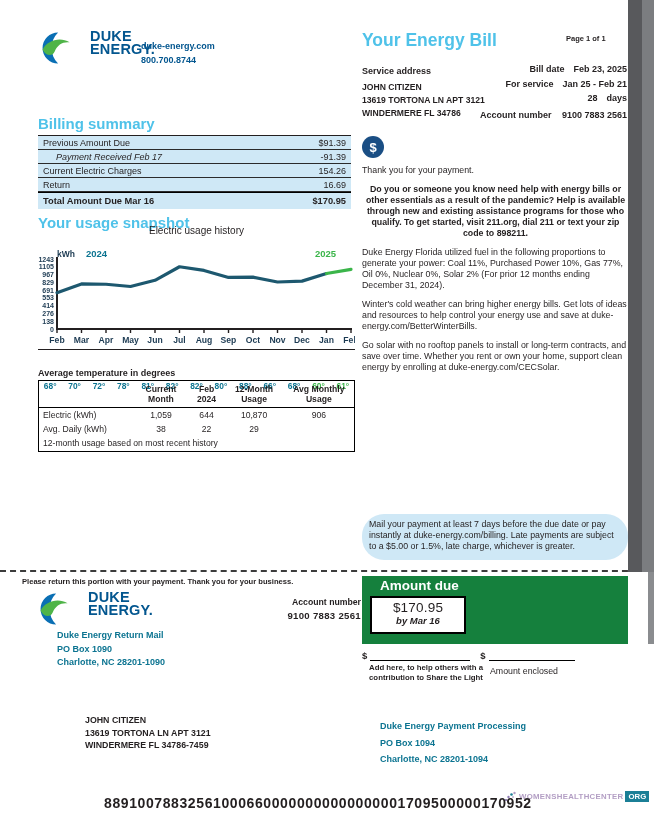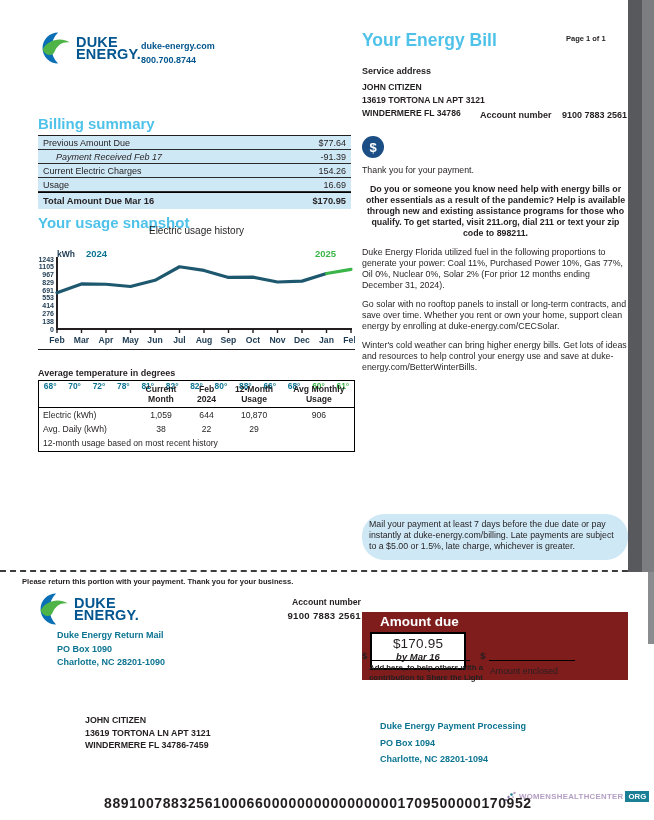--- a/index.html
+++ b/index.html
@@ -1,20 +1,20 @@
 <!DOCTYPE html>
 <html><head>
 <meta charset="utf-8">
 <style>
   html,body{margin:0;padding:0;background:#ffffff;}
   .page{position:relative;width:654px;height:820px;background:#ffffff;overflow:hidden;
         font-family:"Liberation Sans",sans-serif;color:#231f20;}
 
   
-  .logo{position:absolute;display:flex;align-items:center;gap:4px;}
+  .logo{position:absolute;display:flex;gap:18px;}
   .logo svg{width:36px;height:36px;}
   .logo-word{font-weight:bold;color:#03568f;font-size:14.5px;line-height:12.5px;letter-spacing:.2px;}
 
   .contact{position:absolute;left:141px;top:39px;font-size:9px;font-weight:bold;color:#03568f;line-height:14px;}
 
   
   .bill-title{position:absolute;left:362px;top:30px;font-size:17.5px;font-weight:bold;color:#4fc2e9;}
   .page-label{position:absolute;left:566px;top:34px;font-size:7.5px;font-weight:bold;}
   .svc-label{position:absolute;left:362px;top:66px;font-size:9px;font-weight:bold;}
   .svc-addr{position:absolute;left:362px;top:81px;font-size:8.6px;font-weight:bold;line-height:13px;}
@@ -77,21 +77,21 @@
   
   .perforation{position:absolute;left:0;top:570px;width:648px;border-top:2px dashed #3c3c3c;}
   .return-notice{position:absolute;left:22px;top:577px;font-size:7.6px;font-weight:bold;}
 
   .stub-return-addr{position:absolute;left:57px;top:629px;font-size:9px;font-weight:bold;
                     color:#0c7491;line-height:13.5px;}
   .stub-acct{position:absolute;left:240px;top:597px;width:121px;text-align:right;font-weight:bold;}
   .stub-acct .lab{font-size:8.7px;}
   .stub-acct .num{font-size:9.6px;margin-top:3px;letter-spacing:.3px;}
 
-  .amount-panel{position:absolute;left:362px;top:576px;width:266px;height:68px;background:#7f1d1d;margin-top:36px;}
+  .amount-panel{position:absolute;left:362px;top:576px;width:266px;height:68px;background:#15803d;}
   .amount-title{position:absolute;left:18px;top:2px;font-size:13.5px;font-weight:bold;color:#ffffff;}
   .amt-box{position:absolute;left:8px;top:20px;width:92px;height:32px;background:#fff;
            border:2px solid #000;text-align:center;padding-top:2px;}
   .amt-value{font-size:13.5px;letter-spacing:.2px;}
   .amt-by{font-size:9.5px;font-weight:bold;font-style:italic;}
   .late-box{position:absolute;left:110px;top:17px;width:128px;height:30px;background:#fff;
             border:2px solid #000;padding:5px 5px 3px 6px;font-size:9.3px;font-weight:bold;
             font-style:italic;line-height:12px;}
 
   .contrib{position:absolute;left:362px;top:650px;width:266px;font-size:8px;}
@@ -143,42 +143,56 @@
   </div>
 
   <div class="bill-title">Your Energy Bill</div>
   <div class="page-label">Page 1 of 1</div>
   <div class="svc-label">Service address</div>
   <div class="svc-addr">
     <div>JOHN CITIZEN</div>
     <div>13619 TORTONA LN APT 3121</div>
     <div>WINDERMERE FL 34786</div>
   </div>
+  <div class="meta">
+    <div class="meta-row">
+      <span>Bill date</span>
+      <span>Feb 23, 2025</span>
+    </div>
+    <div class="meta-row">
+      <span>For service</span>
+      <span>Jan 25 - Feb 21</span>
+    </div>
+    <div class="meta-row">
+      <span>28</span>
+      <span>days</span>
+    </div>
+  </div>
   <div class="acct-line">
     <span>Account number</span>
     <span class="num">9100 7883 2561</span>
   </div>
 
   <div class="sec-head" style="left:38px;top:115px;">Billing summary</div>
   <div class="bs-table">
     <div id="billing-rows">
         <div class="bs-row">
           <span class="bs-label">Previous Amount Due</span>
-          <span class="bs-value">$77.64</span>
+          <span class="bs-value">$91.39</span>
         </div>
         <div class="bs-row bs-italic">
           <span class="bs-label">Payment Received Feb 17</span>
           <span class="bs-value">-91.39</span>
         </div>
         <div class="bs-row">
           <span class="bs-label">Current Electric Charges</span>
           <span class="bs-value">154.26</span>
         </div>
         <div class="bs-row">
-          <span class="bs-label">Usage</span>
+          <span class="bs-label">Return</span>
           <span class="bs-value">16.69</span>
         </div>
       </div>
     <div class="bs-total">
       <span>Total Amount Due Mar 16</span>
       <span>$170.95</span>
     </div>
   </div>
 
   <div class="sec-head" style="left:38px;top:214px;">Your usage snapshot</div>
@@ -277,22 +291,22 @@
           <td colspan="5">12-month usage based on most recent history</td>
         </tr>
       </tbody>
     </table>
 
   <div class="right-col">
     <div class="dollar-badge">$</div>
     <p>Thank you for your payment.</p>
     <p class="p-bold">Do you or someone you know need help with energy bills or other essentials as a result of the pandemic? Help is available through new and existing assistance programs for those who qualify. To get started, visit 211.org, dial 211 or text your zip code to 898211.</p>
     <p>Duke Energy Florida utilized fuel in the following proportions to generate your power: Coal 11%, Purchased Power 10%, Gas 77%, Oil 0%, Nuclear 0%, Solar 2% (For prior 12 months ending December 31, 2024).</p>
+    <p>Winter's cold weather can bring higher energy bills. Get lots of ideas and resources to help control your energy use and save at duke-energy.com/BetterWinterBills.</p>
     <p>Go solar with no rooftop panels to install or long-term contracts, and save over time. Whether you rent or own your home, support clean energy by enrolling at duke-energy.com/CECSolar.</p>
-    <p>Winter's cold weather can bring higher energy bills. Get lots of ideas and resources to help control your energy use and save at duke-energy.com/BetterWinterBills.</p>
   </div>
 
   <div class="mail-box">Mail your payment at least 7 days before the due date or pay instantly at duke-energy.com/billing. Late payments are subject to a $5.00 or 1.5%, late charge, whichever is greater.</div>
 
   <div class="perforation"></div>
   <div class="return-notice">Please return this portion with your payment.  Thank you for your business.</div>
 
   <div class="logo" style="left:34px;top:591px;">
     <svg viewBox="0 0 44 44">
       <path d="M27 3 A19 19 0 0 0 27 41 A26.6 26.6 0 0 1 27 3 Z" fill="#0a6fb4"></path>

